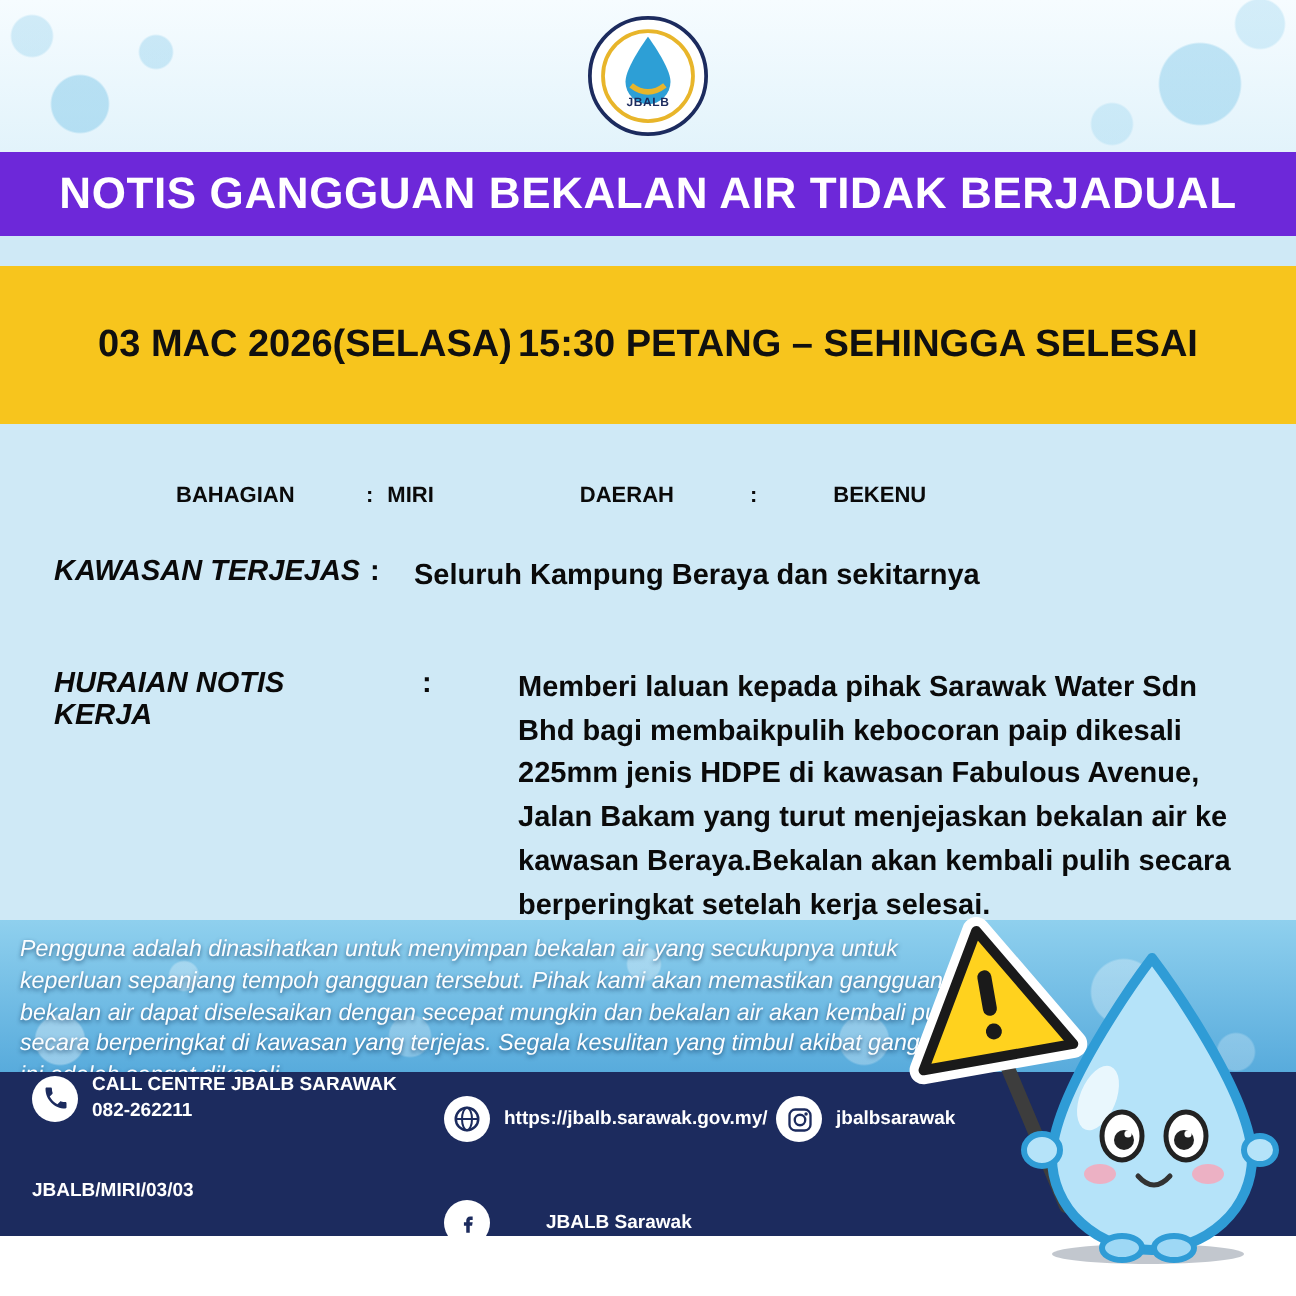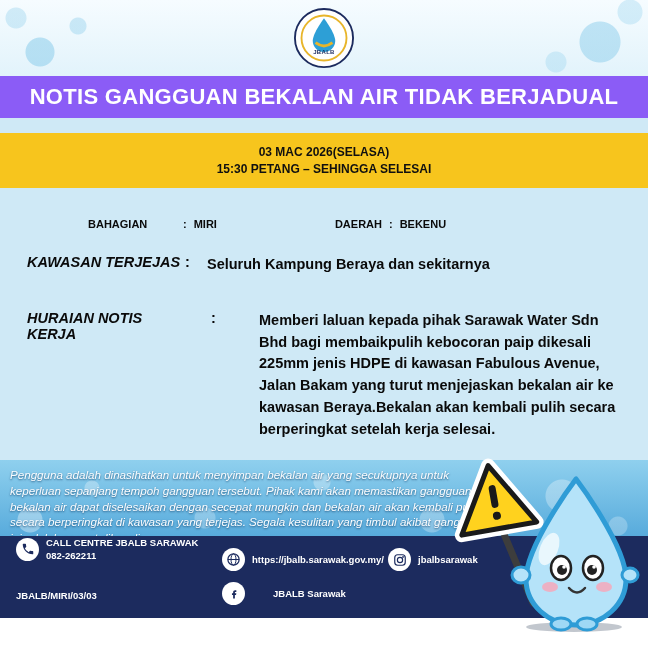--- a/index.html
+++ b/index.html
@@ -22,42 +22,42 @@
       linear-gradient(180deg,#f6fcff,#e2f3fb);
   }
   .logo { position:relative; width:60px; height:60px; }
   .logo-label {
     position:absolute; left:0; right:0; bottom:13px; text-align:center;
     font-size:6px; font-weight:700; color:#1c2b5e; letter-spacing:.3px;
   }
 
   
   .title-bar {
-    height:42px; background:#8b5cf6;
+    height:42px; background:#6d28d9;
     display:flex; align-items:center; justify-content:center;
   }
   .title-bar h1 {
     margin:0; color:#ffffff; font-size:22px; font-weight:700; letter-spacing:.3px;
     white-space:nowrap;
   }
 
   
   .body-blue { height:342px; background:#cfe9f6; padding-top:15px; box-sizing:border-box; }
   .date-banner {
-    height:55px; background:#f7c51d; color:#101010;
-    display:flex; flex-direction:column; align-items:center; justify-content:center;
-    gap:3px; font-size:12px; font-weight:700;
+    height:79px; background:#f7c51d; color:#101010;
+    display:flex; flex-direction:row; align-items:center; justify-content:center;
+    gap:3px; font-size:19px; font-weight:700;
   }
   .loc-row {
     display:flex; margin:30px 0 0 88px;
     font-size:11px; font-weight:700; color:#0a0a0a; white-space:nowrap;
   }
   .loc-group { display:flex; }
   .loc-group .sep { margin:0 7px; }
-  .loc-group.daerah { margin-left:118px; }
+  .loc-group.daerah { margin-left:73px;gap:31px; }
   .loc-group .lbl-b { width:88px; }
 
   .info-row {
     display:flex; align-items:flex-start; margin:24px 0 0 27px;
     font-size:14.5px; font-weight:700; color:#0a0a0a;
   }
   .info-row.huraian { margin-top:34px;gap:26px; }
   .info-row .lbl { width:158px; flex:0 0 auto;font-style:italic; }
   .info-row .sep { width:22px; flex:0 0 auto; }
   .info-row .val { flex:1; padding-right:20px; line-height:1.5; }
@@ -95,21 +95,21 @@
   .footer { height:82px; background:#1c2b5e; position:relative; color:#fff; }
   .f-item { position:absolute; display:flex; align-items:center; gap:7px; }
   .icon-circle {
     width:23px; height:23px; border-radius:50%; background:#fff;
     display:flex; align-items:center; justify-content:center; flex:0 0 auto;
   }
   .f-text { font-size:9.5px; font-weight:700; line-height:1.4; }
   .f-phone { left:16px; top:0; }
   .f-web   { left:222px; top:12px; }
   .f-insta { left:388px; top:12px; }
-  .f-fb    { left:222px; top:46px;gap:28px; }
+  .f-fb    { left:222px; top:64px;gap:28px; }
   .f-ref   { position:absolute; left:16px; top:54px; font-size:9.5px; font-weight:700; }
 
   
   .mascot { position:absolute; right:4px; bottom:16px; width:195px; height:175px; z-index:5; }
 </style>
 </head>
 <body>
 
 <div class="poster">
 

